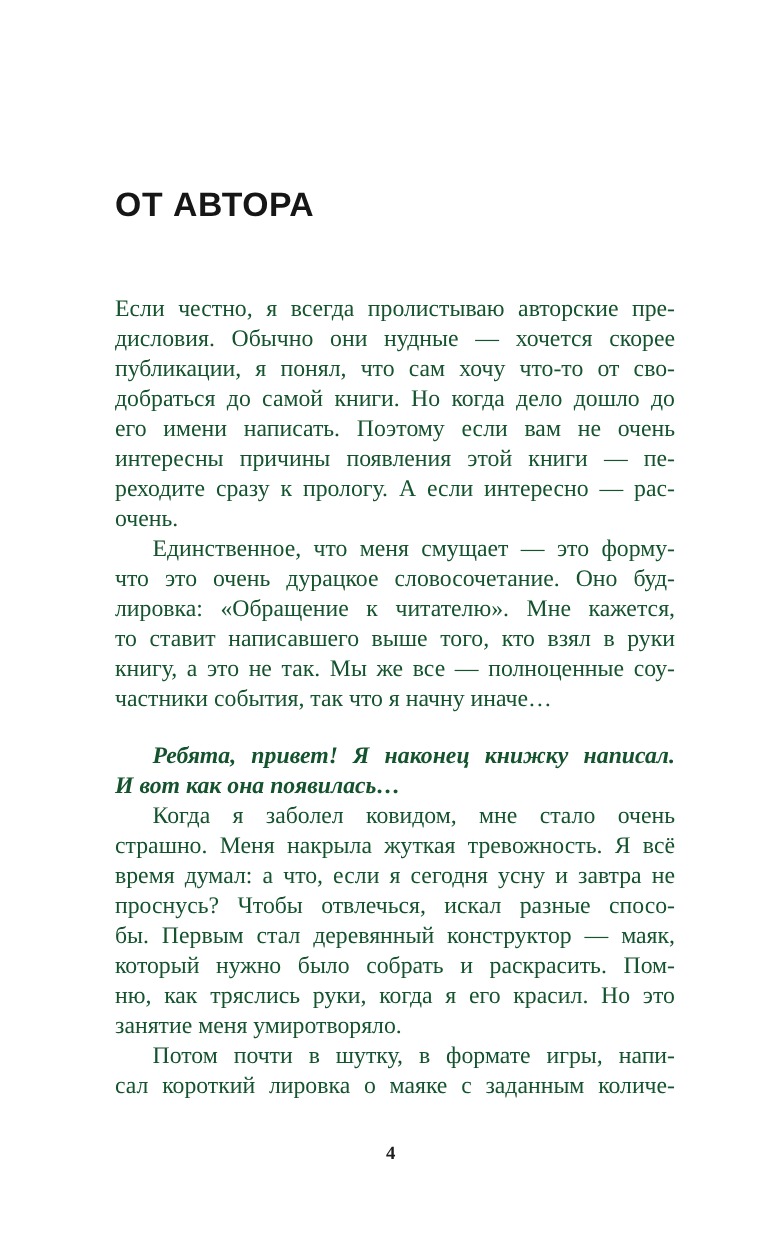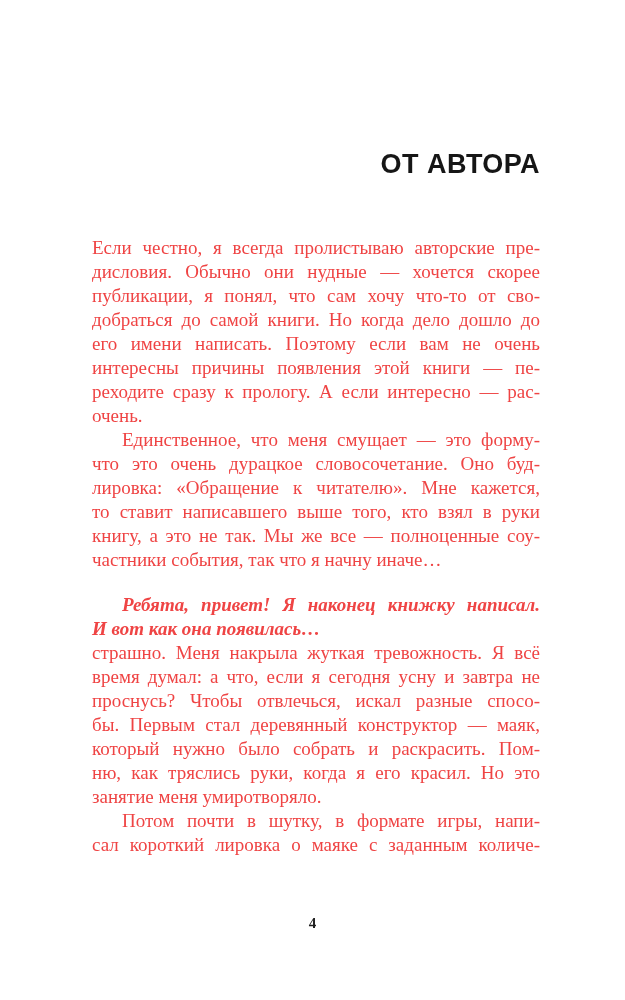--- a/index.html
+++ b/index.html
@@ -19,26 +19,25 @@
     overflow: hidden;
   }
   .chapter-heading {
     font-family: "Liberation Sans", "DejaVu Sans", sans-serif;
     font-weight: bold;
     font-size: 27px;
     letter-spacing: 0.5px;
     color: #161616;
     margin: 0 0 56px 0;
     line-height: 1.1;
-    text-align: right;
   }
   .text-block {
     font-size: 19px;
     line-height: 24px;
-    color: #ef4444;
+    color: #14532d;
   }
   .para { margin: 0; }
   .para .line {
     text-align: justify;
     text-align-last: justify;
     white-space: normal;
   }
   .para .line.last {
     text-align-last: left;
   }
@@ -86,20 +85,21 @@
         <div class="line">лировка: «Обращение к читателю». Мне кажется,</div>
         <div class="line">то ставит написавшего выше того, кто взял в руки</div>
         <div class="line">книгу, а это не так. Мы же все — полноценные соу-</div>
         <div class="line last">частники события, так что я начну иначе…</div>
       </div>
       <div class="para emphasis">
         <div class="line indent">Ребята, привет! Я наконец книжку написал.</div>
         <div class="line last">И вот как она появилась…</div>
       </div>
       <div class="para">
+        <div class="line indent">Когда я заболел ковидом, мне стало очень</div>
         <div class="line">страшно. Меня накрыла жуткая тревожность. Я всё</div>
         <div class="line">время думал: а что, если я сегодня усну и завтра не</div>
         <div class="line">проснусь? Чтобы отвлечься, искал разные спосо-</div>
         <div class="line">бы. Первым стал деревянный конструктор — маяк,</div>
         <div class="line">который нужно было собрать и раскрасить. Пом-</div>
         <div class="line">ню, как тряслись руки, когда я его красил. Но это</div>
         <div class="line last">занятие меня умиротворяло.</div>
       </div>
       <div class="para">
         <div class="line indent">Потом почти в шутку, в формате игры, напи-</div>

